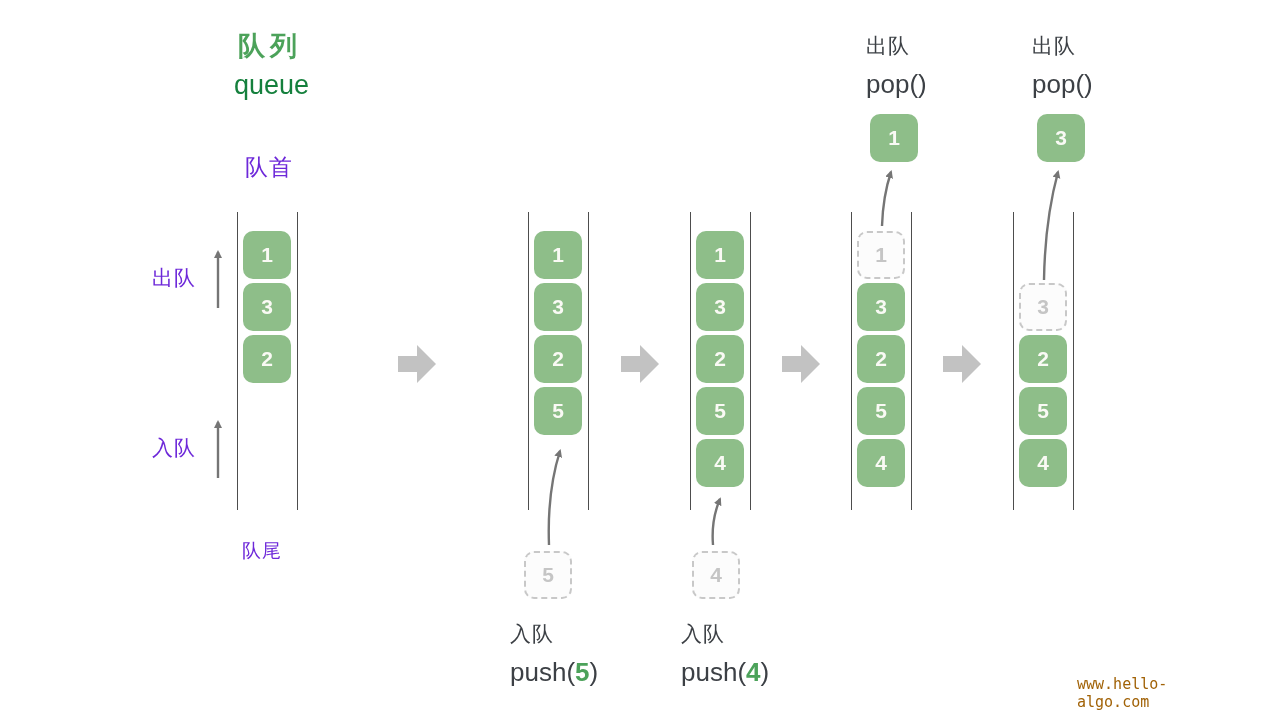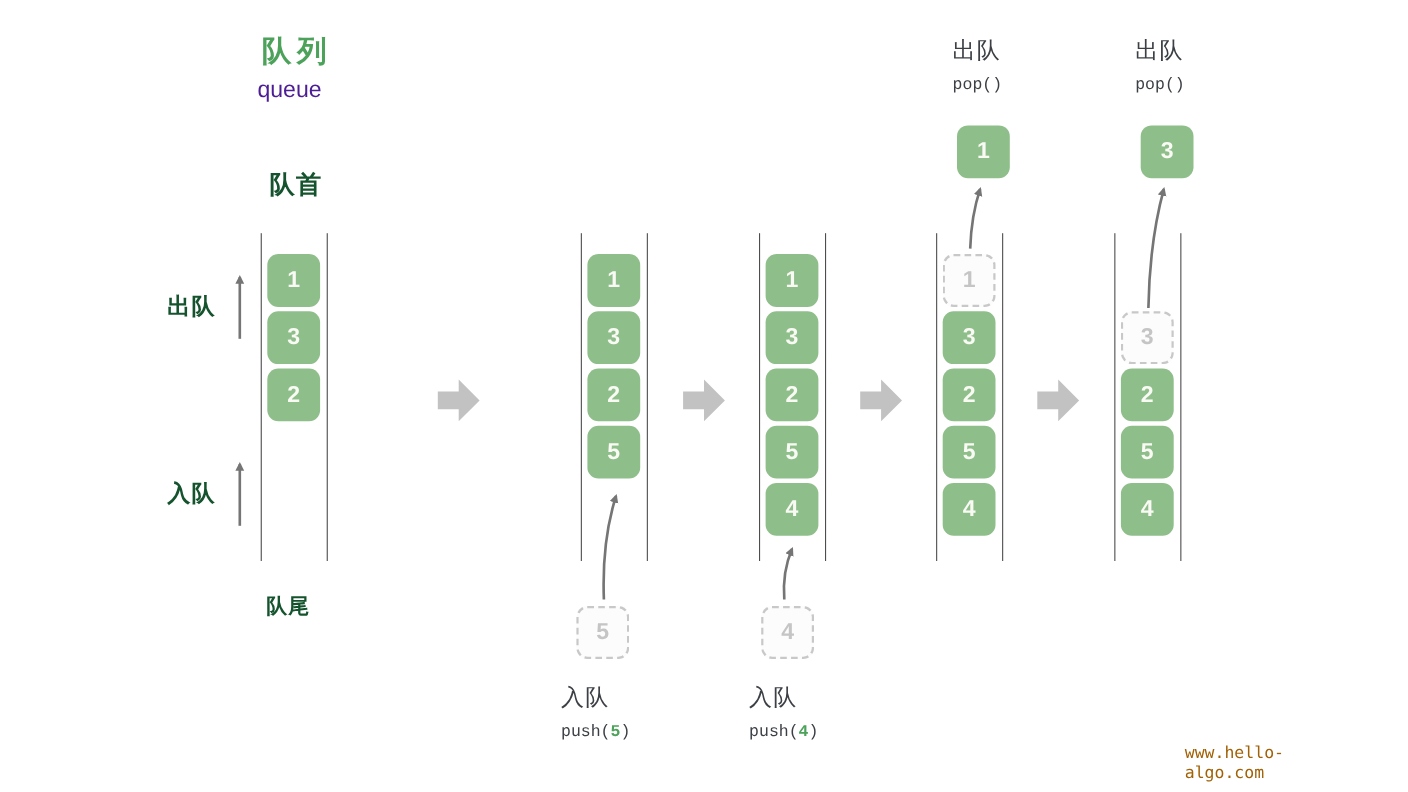--- a/index.html
+++ b/index.html
@@ -12,24 +12,24 @@
   .canvas { position: relative; width: 1136px; height: 720px; }
   .overlay { position: absolute; left: 0; top: 0; width: 1280px; height: 720px; pointer-events: none; }
 
   .title {
     position: absolute; left: 238px; top: 28px;
     font-size: 27px; font-weight: 700; letter-spacing: 5px;
     color: #4CA25A;
   }
   .subtitle {
     position: absolute; left: 234px; top: 70px;
-    font-size: 21px; color: #4c1d95;
+    font-size: 27px; color: #15803d;
   }
   .side-label {
-    position: absolute; font-size: 21px; font-weight: 700; color: #14532d;
+    position: absolute; font-size: 21px; font-weight: 400; color: #6d28d9;
     letter-spacing: 1px;
   }
   .lbl-front { left: 245px; top: 152px; font-size: 23px; }
   .lbl-rear  { left: 242px; top: 538px; font-size: 19px; }
   .lbl-deq   { left: 152px; top: 264px; }
   .lbl-enq   { left: 152px; top: 434px; }
 
   .queue {
     position: absolute; top: 212px;
     width: 61px; height: 298px;
@@ -69,22 +69,22 @@
 
   .pend5 { left: 524px; top: 551px; }
   .pend4 { left: 692px; top: 551px; }
   .pop1box { left: 870px; top: 114px; }
   .pop2box { left: 1037px; top: 114px; }
 
   .op { position: absolute; color: #3C4045; }
   .op .op-label { font-size: 21px; letter-spacing: 1px; }
   .op .op-fn {
     margin-top: 9px;
-    font-family: Liberation Mono, monospace;
-    font-size: 15px;
+    font-family: Liberation Sans, sans-serif;
+    font-size: 26px;
   }
   .op .arg { color: #4CA25A; font-weight: 700; }
   .op-pop1 { left: 866px; top: 32px; }
   .op-pop2 { left: 1032px; top: 32px; }
   .op-push5 { left: 510px; top: 620px; }
   .op-push4 { left: 681px; top: 620px; }
 
   .watermark {
     position: absolute; left: 1077px; top: 675px;
     font-family: "DejaVu Sans Mono", "Liberation Mono", monospace;

